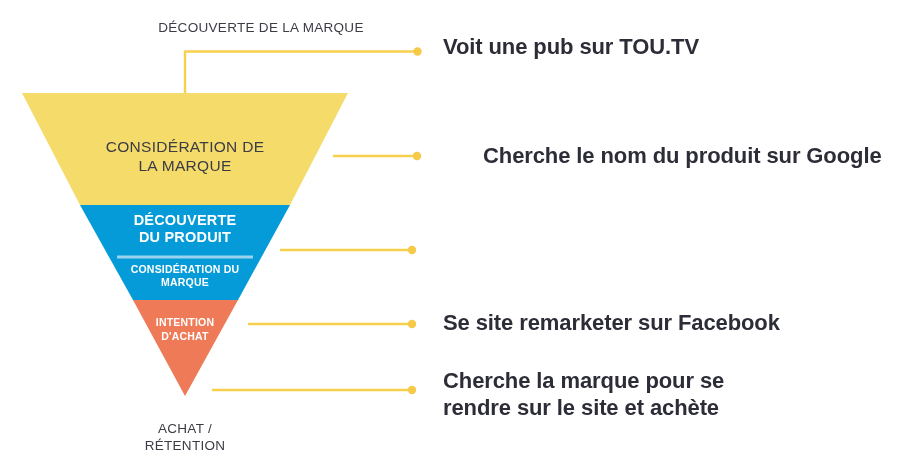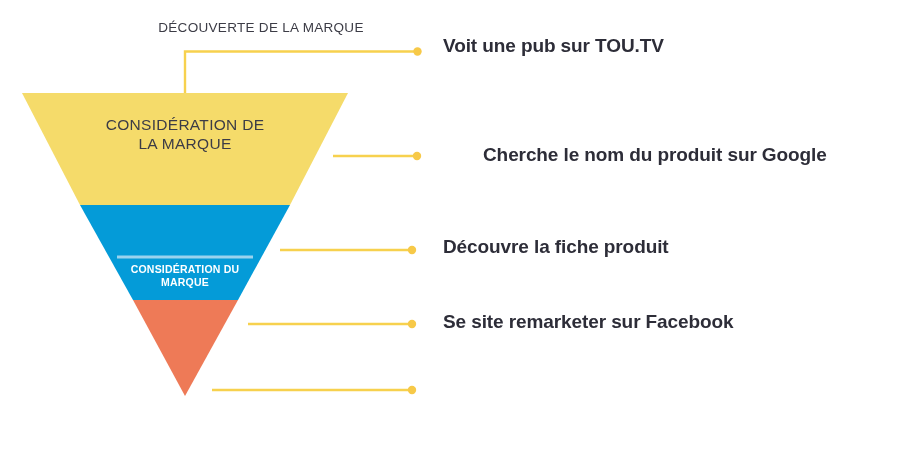--- a/index.html
+++ b/index.html
@@ -32,21 +32,21 @@
   .stage-label {
     position: absolute;
     text-align: center;
     line-height: 1.18;
     white-space: pre-line;
     letter-spacing: 0.2px;
   }
 
   #stage-label-brand-consideration {
     left: 42px;
-    top: 116px;
+    top: 138px;
     width: 286px;
     font-size: 15.5px;
     color: #3c3c46;
     letter-spacing: 0.3px;
     line-height: 1.22;
   }
 
   #stage-label-product-discovery {
     left: 90px;
     top: 212px;
@@ -103,21 +103,21 @@
     color: #3c3c46;
     letter-spacing: 0.3px;
     line-height: 1.25;
     white-space: pre-line;
   }
 
   
   .step-text {
     position: absolute;
     left: 443px;
-    font-size: 19px;
+    font-size: 22px;
     font-weight: bold;
     color: #2d2d38;
     letter-spacing: -0.1px;
     line-height: 1.22;
     white-space: pre-line;
   }
   #step-text-0 { top: 34px; }
   #step-text-1 { top: 143px; margin-left: 40px; }
   #step-text-2 { top: 235px; }
   #step-text-3 { top: 310px; }
@@ -152,28 +152,35 @@
 
     <line x1="212" y1="390" x2="409" y2="390" stroke="#F7D14E" stroke-width="2.4"></line>
     <circle cx="412" cy="390" r="4.2" fill="#F7C948"></circle>
   </svg>
 
   <div id="caption-top">DÉCOUVERTE DE LA MARQUE</div>
 
   <div class="stage-label" id="stage-label-brand-consideration">CONSIDÉRATION  DE
 LA MARQUE</div>
 
+  <div class="stage-label" id="stage-label-product-discovery">DÉCOUVERTE
+DU PRODUIT</div>
 
   <div class="stage-label" id="stage-label-product-consideration">CONSIDÉRATION DU
 MARQUE</div>
 
+  <div class="stage-label" id="stage-label-purchase-intent">INTENTION
+D'ACHAT</div>
 
+  <div id="caption-bottom">ACHAT /
+RÉTENTION</div>
 
   <div class="step-text" id="step-text-0">Voit une pub sur TOU.TV</div>
 
   <div class="step-text" id="step-text-1">Cherche le nom du produit sur Google</div>
 
-  <div class="step-text" id="step-text-2">Découvre la fiche produit</div>
 
   <div class="step-text" id="step-text-3">Se site remarketer sur Facebook</div>
 
+  <div class="step-text" id="step-text-4">Cherche la marque pour se
+rendre sur le site et achète</div>
 
 </div>
 
 </body></html>

